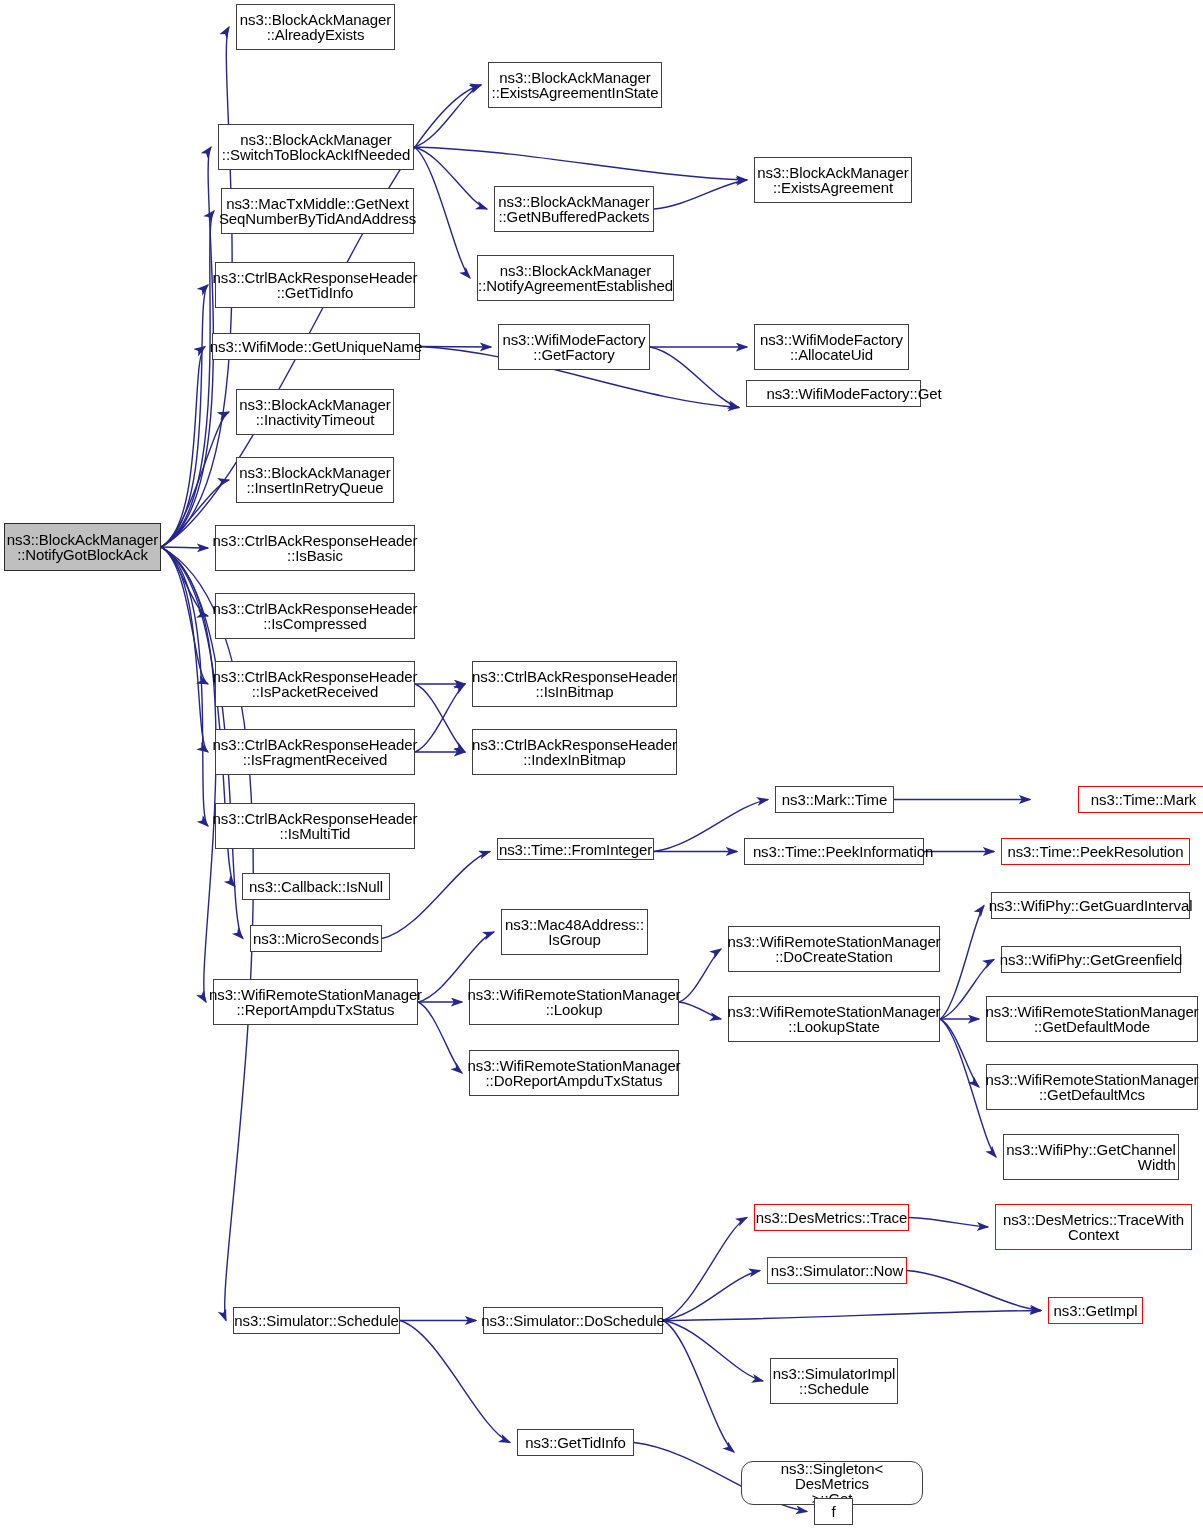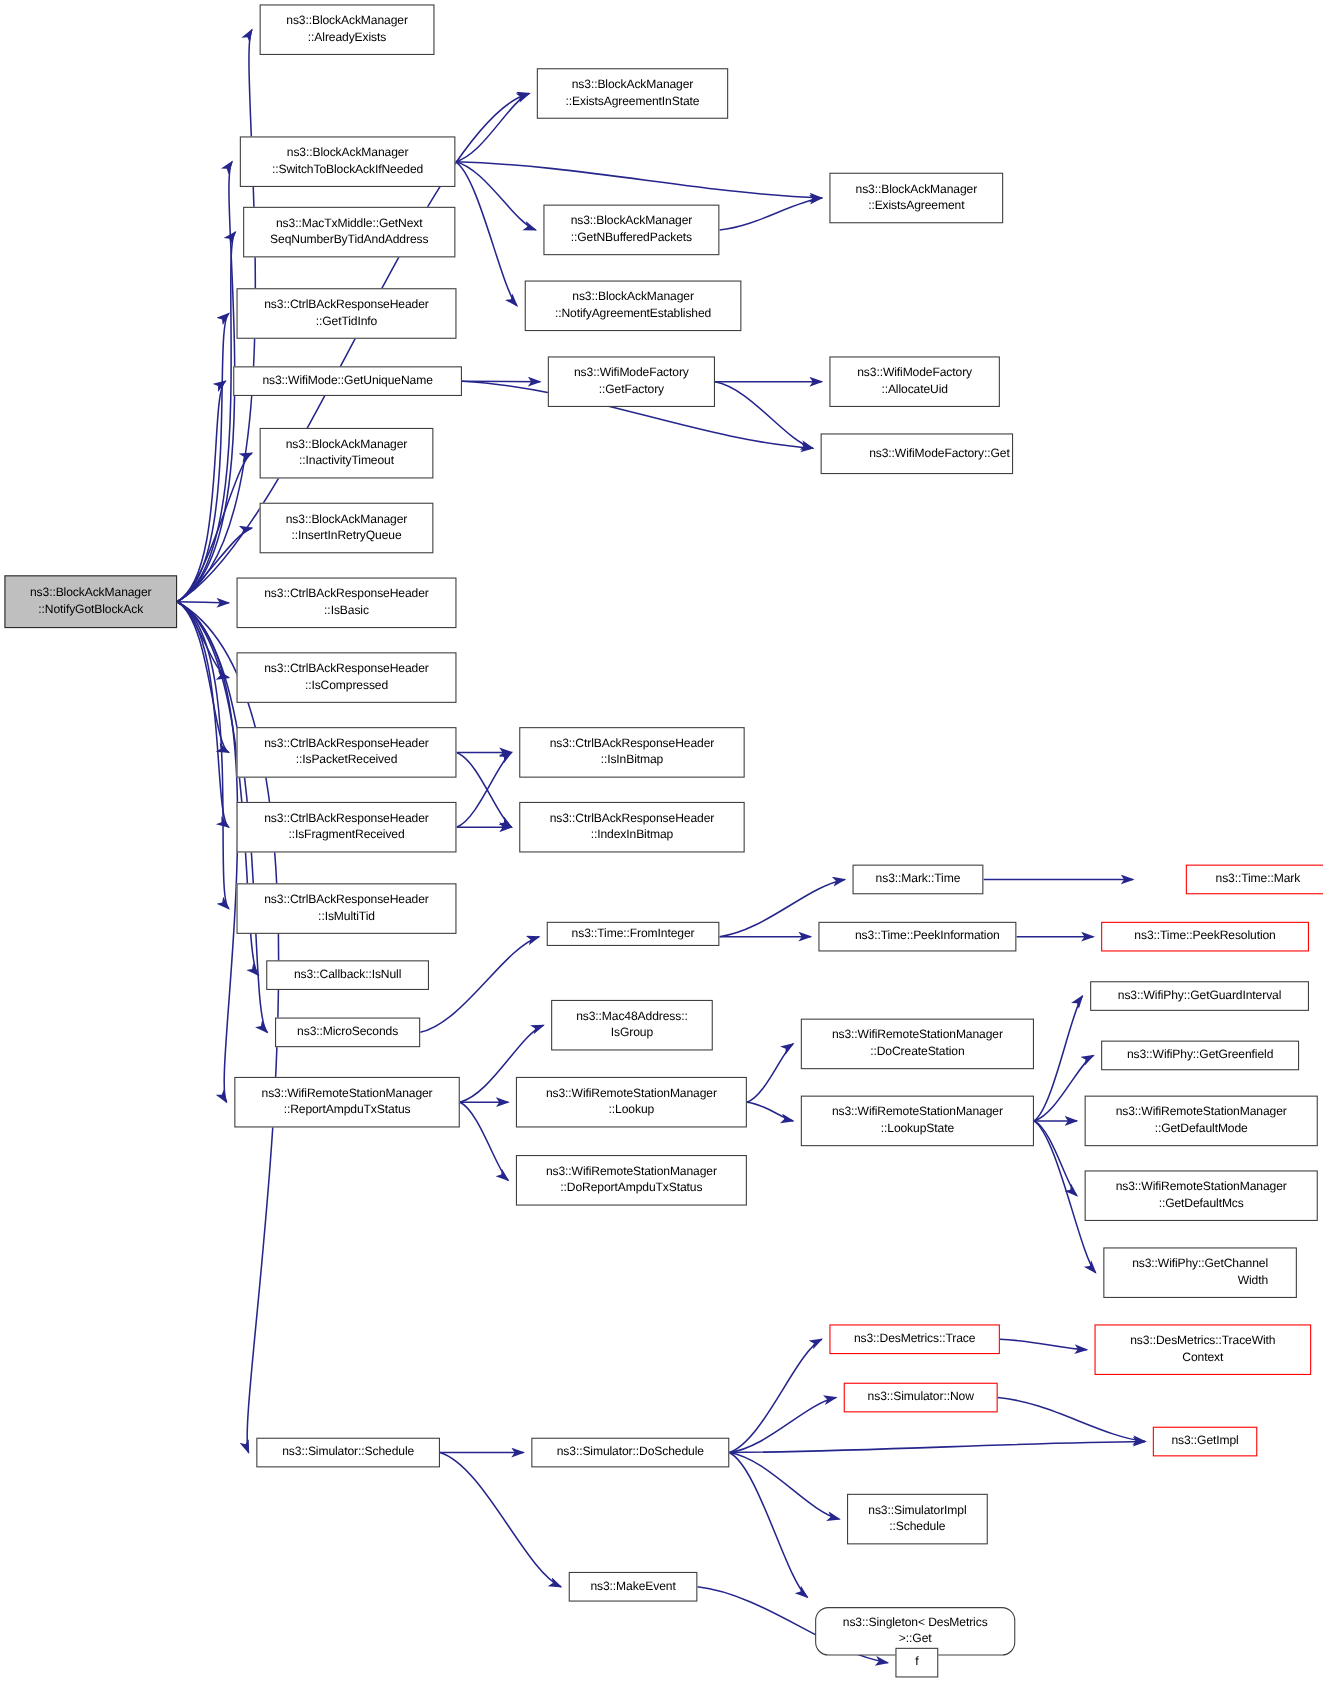--- a/index.html
+++ b/index.html
@@ -21,21 +21,21 @@
     width: 1203px;
     height: 1532px;
     pointer-events: none;
   }
   .node {
     position: absolute;
     box-sizing: border-box;
     border: 1px solid #404040;
     background: #ffffff;
     color: #000000;
-    font-size: 11px;
+    font-size: 15px;
     line-height: 15px;
     display: flex;
     align-items: center;
     justify-content: center;
     text-align: center;
     padding: 1px 3px;
     white-space: pre-line;
     letter-spacing: -0.1px;
   }
   .node.root {
@@ -131,21 +131,21 @@
 SeqNumberByTidAndAddress</div>
       <div class="node" style="left: 477px; top: 255px; width: 197px; height: 46px;">ns3::BlockAckManager
 ::NotifyAgreementEstablished</div>
       <div class="node" style="left: 215px; top: 262px; width: 200px; height: 46px;">ns3::CtrlBAckResponseHeader
 ::GetTidInfo</div>
       <div class="node" style="left: 212px; top: 333px; width: 208px; height: 27px;">ns3::WifiMode::GetUniqueName</div>
       <div class="node" style="left: 498px; top: 324px; width: 152px; height: 46px;">ns3::WifiModeFactory
 ::GetFactory</div>
       <div class="node" style="left: 754px; top: 324px; width: 155px; height: 46px;">ns3::WifiModeFactory
 ::AllocateUid</div>
-      <div class="node" style="left: 746px; top: 394px; width: 175px; height: 37px; padding-left: 44px;">ns3::WifiModeFactory::Get</div>
+      <div class="node" style="left: 746px; top: 380px; width: 175px; height: 27px; padding-left: 44px;">ns3::WifiModeFactory::Get</div>
       <div class="node" style="left: 236px; top: 389px; width: 158px; height: 46px;">ns3::BlockAckManager
 ::InactivityTimeout</div>
       <div class="node" style="left: 236px; top: 457px; width: 158px; height: 46px;">ns3::BlockAckManager
 ::InsertInRetryQueue</div>
       <div class="node" style="left: 215px; top: 525px; width: 200px; height: 46px;">ns3::CtrlBAckResponseHeader
 ::IsBasic</div>
       <div class="node" style="left: 215px; top: 593px; width: 200px; height: 46px;">ns3::CtrlBAckResponseHeader
 ::IsCompressed</div>
       <div class="node" style="left: 215px; top: 661px; width: 200px; height: 46px;">ns3::CtrlBAckResponseHeader
 ::IsPacketReceived</div>
@@ -186,18 +186,18 @@
 Width</div>
       <div class="node hot" style="left: 754px; top: 1204px; width: 155px; height: 27px;">ns3::DesMetrics::Trace</div>
       <div class="node hot" style="left: 995px; top: 1204px; width: 197px; height: 46px;">ns3::DesMetrics::TraceWith
 Context</div>
       <div class="node hot" style="left: 767px; top: 1257px; width: 140px; height: 27px;">ns3::Simulator::Now</div>
       <div class="node hot" style="left: 1048px; top: 1297px; width: 95px; height: 27px;">ns3::GetImpl</div>
       <div class="node" style="left: 233px; top: 1307px; width: 167px; height: 27px;">ns3::Simulator::Schedule</div>
       <div class="node" style="left: 483px; top: 1307px; width: 180px; height: 27px;">ns3::Simulator::DoSchedule</div>
       <div class="node" style="left: 770px; top: 1358px; width: 128px; height: 46px;">ns3::SimulatorImpl
 ::Schedule</div>
-      <div class="node" style="left: 517px; top: 1429px; width: 117px; height: 27px;">ns3::MakeEvent</div>
+      <div class="node" style="left: 517px; top: 1429px; width: 117px; height: 27px;">ns3::GetTidInfo</div>
       <div class="node" style="left: 741px; top: 1461px; width: 182px; height: 44px; border-radius: 12px;">ns3::Singleton&lt; DesMetrics
 &gt;::Get</div>
       <div class="node" style="left: 814px; top: 1498px; width: 39px; height: 27px;">f</div>
     </div>
 </div>
 
 </body></html>

